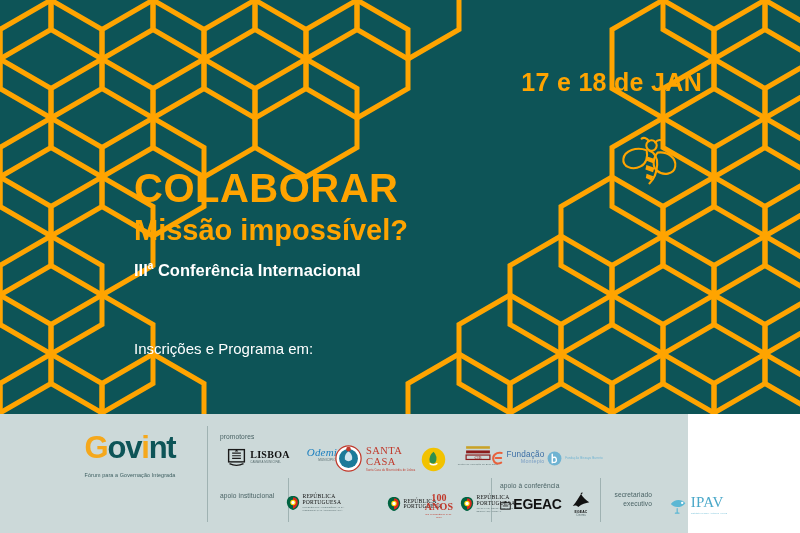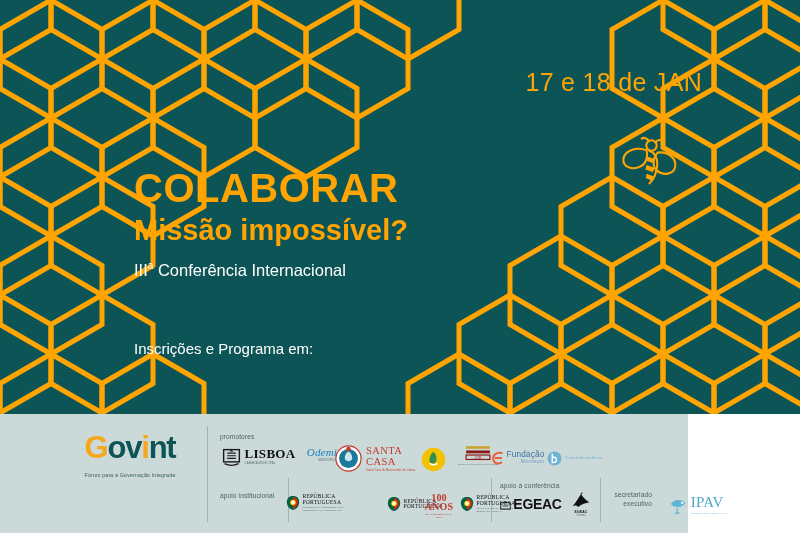--- a/index.html
+++ b/index.html
@@ -60,21 +60,21 @@
     color: #FFA400;
     line-height: 1;
   }
 
   #conf-line {
     left: 134px;
     top: 259px;
     font-size: 16.5px;
     color: #ffffff;
     line-height: 1.33;
-    font-weight: 400;
+    font-weight: 700;
   }
   #conf-line sup {
     font-size: 10px;
     vertical-align: super;
   }
 
   #reg-label {
     left: 134px;
     top: 340px;
     font-size: 15px;
@@ -88,21 +88,21 @@
     font-size: 18.5px;
     font-weight: bold;
     color: #ffffff;
     letter-spacing: -0.1px;
   }
 
   #date-line {
     right: 98px;
     top: 68px;
     font-size: 25px;
-    font-weight: normal;
+    font-weight: bold;
     color: #FFA400;
     letter-spacing: 0.3px;
     text-align: right;
   }
 
   #venue-line {
     right: 98px;
     top: 105px;
     font-size: 16px;
     color: #FFA400;
@@ -324,21 +324,21 @@
     <div class="grp-label" style="left:608px; top:77px; width:44px; line-height:1.35; white-space:normal; text-align:right;">secretariado executivo</div>
 
     <div class="logo-slot" style="left:219px; top:30px; width:78px; height:26px;">
       <svg width="21" height="21" viewBox="0 0 24 24">
         <rect x="3" y="3" width="18" height="14" fill="none" stroke="#1a1a1a" stroke-width="1.6"></rect>
         <path d="M7 7h10M7 10h10M7 13h10" stroke="#1a1a1a" stroke-width="1.3"></path>
         <path d="M12 2.5 L14 5 L10 5 Z" fill="#1a1a1a"></path>
         <path d="M4 19 q8 4 16 0" fill="none" stroke="#1a1a1a" stroke-width="1.6"></path>
       </svg>
       <div style="margin-left:3px;">
-        <div class="lg-name" style="font-size:13px; font-weight:bold; color:#111; letter-spacing:0.3px;">LISBOA</div>
+        <div class="lg-name" style="font-size:10px; font-weight:bold; color:#111; letter-spacing:0.3px;">LISBOA</div>
         <div class="lg-sub" style="font-size:2.9px;">CÂMARA MUNICIPAL</div>
       </div>
     </div>
 
     <div class="logo-slot" style="left:303px; top:33px; width:48px; height:22px; display:block;">
       <div class="lg-name" style="font-size:11px; color:#1b7fbf; font-style:italic; text-align:center;">Odemira</div>
       <div class="lg-sub" style="text-align:center;">MUNICÍPIO</div>
     </div>
 
     <div class="logo-slot" style="left:333px; top:30px; width:30px; height:28px;">

